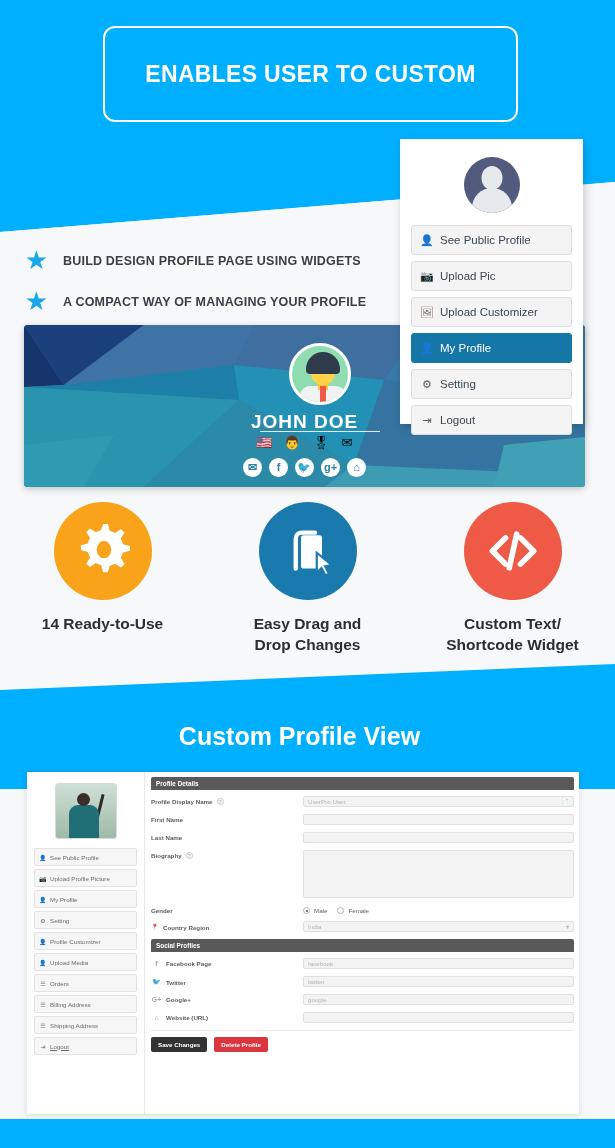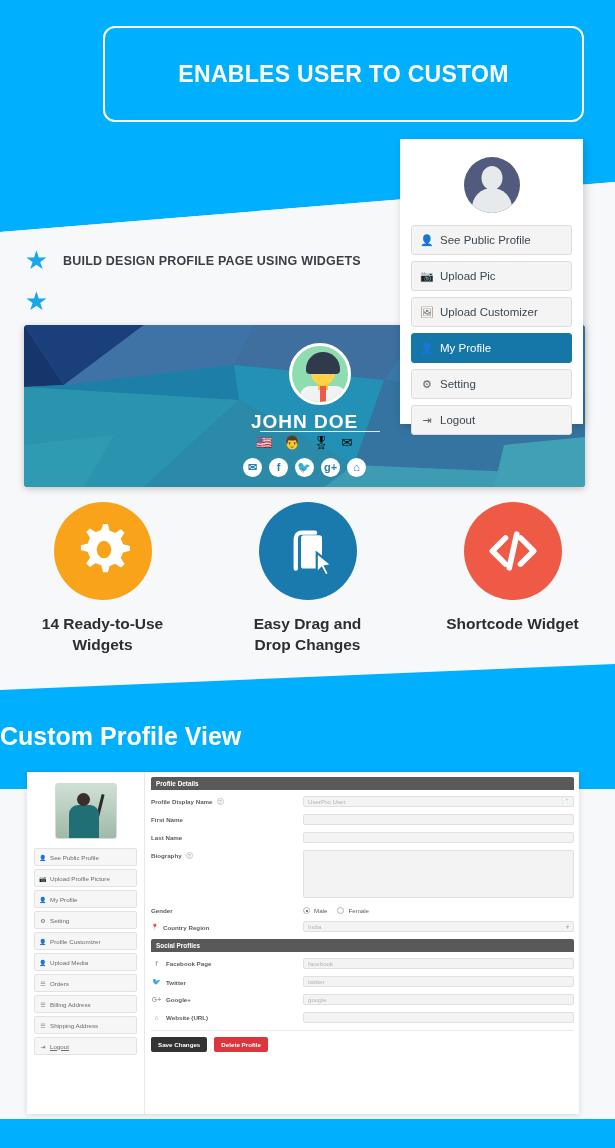--- a/index.html
+++ b/index.html
@@ -11,21 +11,21 @@
   }
   #page { position: relative; width: 615px; height: 1148px; overflow: hidden; background:#f7f8f9; }
 
   
   .band-top {
     position:absolute; left:0; top:0; width:615px; height:232px;
     background:#00b0ff;
     clip-path: polygon(0 0, 615px 0, 615px 182px, 0 232px);
   }
   .hero-box {
-    position:absolute; left:103px; top:26px; width:481px; height:96px;
+    position:absolute; left:103px; top:26px; width:415px; height:96px;
     border:2px solid #ffffff; border-radius:12px;
     display:flex; align-items:center; justify-content:center;
     text-align:center;
   }
   .hero-text {
     color:#ffffff; font-size:23px; font-weight:bold; line-height:1.25;
     letter-spacing:.3px;
   }
 
   
@@ -110,21 +110,21 @@
   }
   .f-label { font-size:15.5px; font-weight:bold; color:#2b2f33; line-height:1.35; }
 
   
   .band-blue2 {
     position:absolute; left:0; top:664px; width:615px; height:125px;
     background:#00b0ff;
     clip-path: polygon(0 26px, 615px 0, 615px 125px, 0 125px);
   }
   .cpv-title {
-    position:absolute; left:0; right:16px; top:722px; text-align:left;
+    position:absolute; left:0; right:16px; top:722px; text-align:center;
     color:#ffffff; font-size:25px; font-weight:bold;
   }
 
   
   .band-bottom { position:absolute; left:0; top:789px; width:615px; height:330px; background:#f7f8f9; }
   .band-footer { position:absolute; left:0; top:1119px; width:615px; height:29px; background:#00b0ff; }
 
   
   .shot {
     position:absolute; left:27px; top:772px; width:552px; height:342px;
@@ -187,20 +187,21 @@
 
   <div class="band-mid"></div>
 
   <div class="bullets">
     <div class="bullet-row">
       <div class="star">★</div>
       <div class="bullet-label">BUILD DESIGN PROFILE PAGE USING WIDGETS</div>
     </div>
     <div class="bullet-row">
       <div class="star">★</div>
+      <div class="bullet-label">A COMPACT WAY OF MANAGING YOUR PROFILE</div>
     </div>
   </div>
 
   <div class="banner">
     <svg class="banner-inner" viewBox="0 0 561 162" preserveAspectRatio="none">
       <rect width="561" height="162" fill="#2e7fa6"></rect>
       <polygon points="0,0 120,0 40,60" fill="#1b3f7a"></polygon>
       <polygon points="120,0 230,0 210,40 40,60" fill="#3f73a6"></polygon>
       <polygon points="230,0 400,0 360,55 210,40" fill="#3e6f9e"></polygon>
       <polygon points="400,0 561,0 561,70 360,55" fill="#3a78a8"></polygon>
@@ -277,21 +278,20 @@
 
     <div class="feature">
       <div class="f-circle" style="background:#f9a31b;">
         <svg width="62" height="62" viewBox="0 0 64 64">
           <path fill="#ffffff" d="M32 4 l5 0 1.8 7.2 a21 21 0 0 1 5.6 2.3 l6.2-3.9 3.6 3.6 -3.9 6.2 a21 21 0 0 1 2.3 5.6 l7.2 1.8 0 5 -7.2 1.8 a21 21 0 0 1-2.3 5.6 l3.9 6.2 -3.6 3.6 -6.2-3.9 a21 21 0 0 1-5.6 2.3 L37 54 l-5 0 -1.8-7.2 a21 21 0 0 1-5.6-2.3 l-6.2 3.9 -3.6-3.6 3.9-6.2 a21 21 0 0 1-2.3-5.6 L9.2 31 l0-5 7.2-1.8 a21 21 0 0 1 2.3-5.6 l-3.9-6.2 3.6-3.6 6.2 3.9 a21 21 0 0 1 5.6-2.3 z"></path>
           <ellipse cx="33" cy="30.5" rx="7.5" ry="9" fill="#f9a31b"></ellipse>
         </svg>
       </div>
       <div class="f-label">
         <div>14 Ready-to-Use</div>
-        <div>Widgets</div>
       </div>
     </div>
 
     <div class="feature">
       <div class="f-circle" style="background:#1b7aad;">
         <svg width="56" height="56" viewBox="0 0 64 64">
           <path d="M18 52 L18 18 a7 7 0 0 1 7-7 L40 11" stroke="#ffffff" stroke-width="5" fill="none" stroke-linecap="round"></path>
           <rect x="24" y="14" width="24" height="38" rx="3" fill="#ffffff"></rect>
           <path fill="#ffffff" stroke="#1b7aad" stroke-width="2.5" d="M42 34 L42 57 L47.5 51.5 L52 60 L56 58 L51.5 49.5 L59 48 Z"></path>
         </svg>
@@ -304,20 +304,21 @@
 
     <div class="feature">
       <div class="f-circle" style="background:#ef5a46;">
         <svg width="60" height="60" viewBox="0 0 64 64">
           <path d="M24 18 L10 32 L24 46" stroke="#ffffff" stroke-width="6" fill="none" stroke-linecap="round" stroke-linejoin="round"></path>
           <path d="M40 18 L54 32 L40 46" stroke="#ffffff" stroke-width="6" fill="none" stroke-linecap="round" stroke-linejoin="round"></path>
           <path d="M36 14 L28 50" stroke="#ffffff" stroke-width="6" stroke-linecap="round"></path>
         </svg>
       </div>
       <div class="f-label">
+        <div>Custom Text/</div>
         <div>Shortcode Widget</div>
       </div>
     </div>
   </div>
 
   <div class="band-blue2"></div>
   <div class="cpv-title">Custom Profile View</div>
 
   <div class="band-bottom"></div>
 

